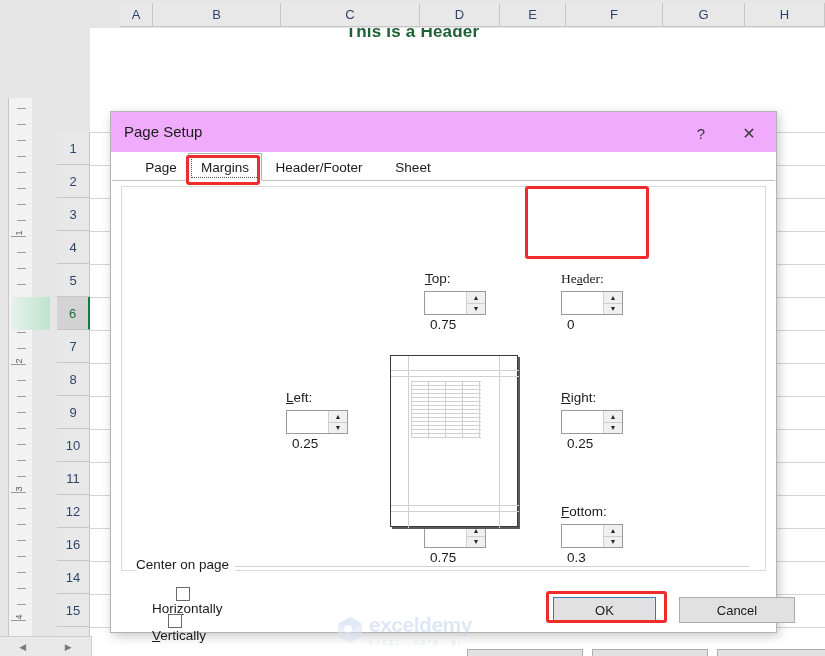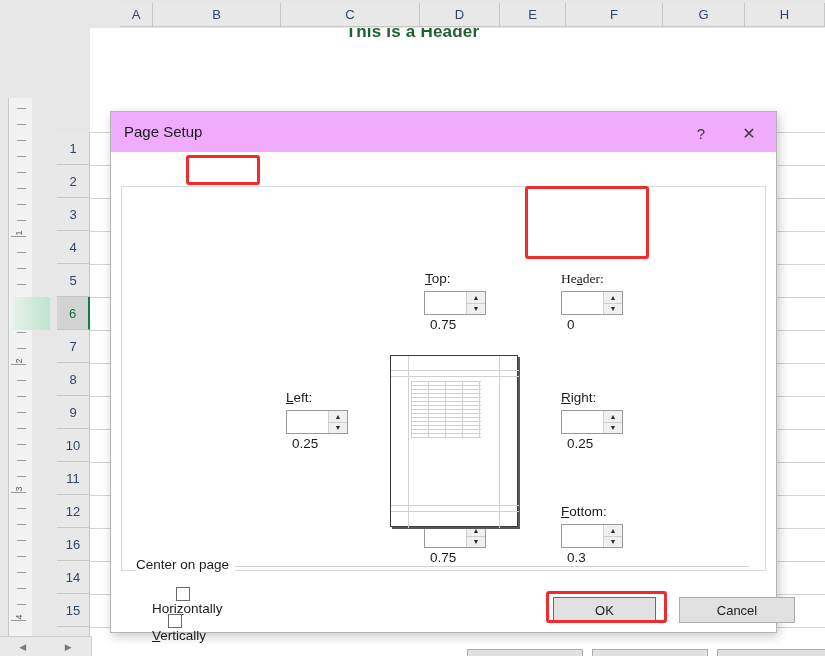--- a/index.html
+++ b/index.html
@@ -303,20 +303,26 @@
   </div>
 
   <div class="dialog">
 
     <div class="dlg-titlebar">
       <div class="dlg-title">Page Setup</div>
       <div class="dlg-help">?</div>
       <div class="dlg-close">✕</div>
     </div>
 
+    <div class="tabstrip" id="tabStrip">
+        <div class="tab" style="left: 22px; width: 54px;">Page</div>
+        <div class="tab active" style="left: 76px; width: 74px;">Margins</div>
+        <div class="tab" style="left: 150px; width: 114px;">Header/Footer</div>
+        <div class="tab" style="left: 264px; width: 74px;">Sheet</div>
+      </div>
 
     <div class="dlg-body">
 
       <div class="lbl" style="left:303px; top:84px;">
         <u>T</u><span>op:</span>
       </div>
       <div class="spin" style="left:302px; top:104px;">
         <div class="val">0.75</div>
         <div class="btns">
           <div>▲</div>
@@ -439,15 +445,26 @@
     </div>
     <div class="btn" style="left:568px; top:485px; width:116px;">
       <span>Cancel</span>
     </div>
   </div>
 
   <div class="redbox" style="left:186px; top:155px; width:74px; height:30px;"></div>
   <div class="redbox" style="left:525px; top:186px; width:124px; height:73px;"></div>
   <div class="redbox" style="left:546px; top:591px; width:121px; height:32px;"></div>
 
+  <div class="watermark">
+    <svg width="30" height="30" viewBox="0 0 30 30">
+      <polygon points="15,3 27,10 27,22 15,29 3,22 3,10" fill="#d9e3f5"></polygon>
+      <polygon points="15,3 27,10 15,17 3,10" fill="#c9d6ef"></polygon>
+      <circle cx="13" cy="15" r="4" fill="#ffffff"></circle>
+    </svg>
+    <div style="margin-left:4px;">
+      <div class="wm-text">exceldemy</div>
+      <div class="wm-sub">EXCEL · DATA · BI</div>
+    </div>
+  </div>
 
 <div class="rowmark-sel" style="top: 297px;"></div>
   </div>
 
 </body></html>

